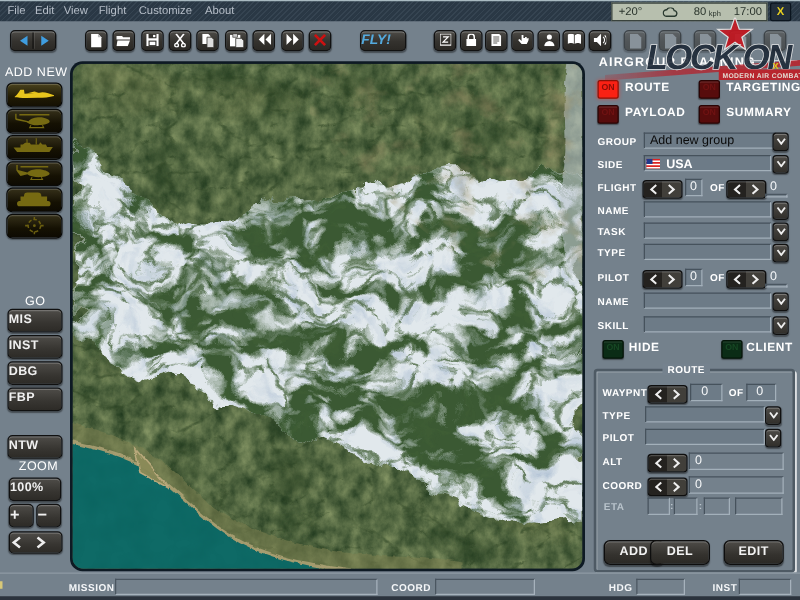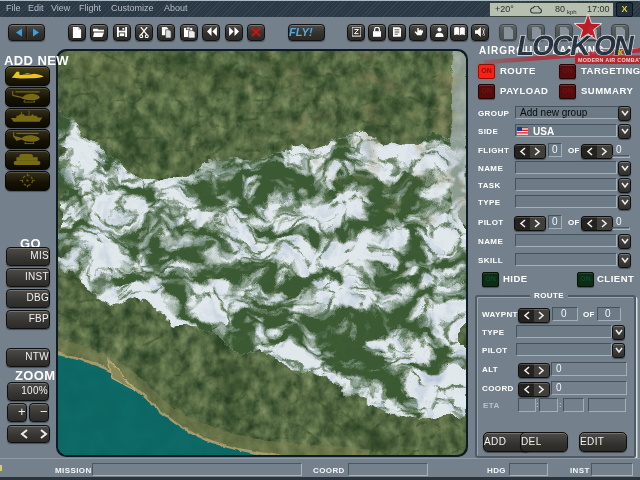--- a/index.html
+++ b/index.html
@@ -13,29 +13,29 @@
  color:#2a342c;font-size:9px;line-height:12px}
 #xbtn{left:616px;top:2px;width:15px;height:13px;background:#232f3b;border:1px solid #0a141e;
  border-radius:2px;color:#e8d020;font-size:9px;font-weight:bold;text-align:center;line-height:12px}
 
 .tb{position:absolute;top:24px;height:15px;background:linear-gradient(#4d4b47,#34322e 55%,#2b2925);
  border:1px solid #111;border-radius:4px;box-shadow:inset 0 1px 0 rgba(255,255,255,.25),0 1px 1px rgba(0,0,0,.4);
  color:#f2f2f2;}
 .tb svg{display:block;margin:2px auto 0}
 .tbsm{width:16px}
 
-.sideLbl{color:#fff;font-size:13px;font-weight:bold;letter-spacing:.4px}
+.sideLbl{color:#fff;font-size:10px;font-weight:normal;letter-spacing:.4px}
 .ybtn{position:absolute;left:5px;width:43px;height:18px;border-radius:5px;
  background:linear-gradient(#35301a,#151103 60%,#0d0a02);border:1px solid #0a0a08;
  box-shadow:inset 0 1px 0 rgba(255,255,255,.18),0 1px 1px rgba(0,0,0,.35)}
 .ybtn svg{display:block;margin:0 auto}
 .gbtn{position:absolute;left:6px;width:42px;height:17px;border-radius:4px;
  background:linear-gradient(#4e4c48,#373531 60%,#2d2b27);border:1px solid #101010;
  box-shadow:inset 0 1px 0 rgba(255,255,255,.22),0 1px 1px rgba(0,0,0,.4);
- color:#f0f0f0;font-size:10px;font-weight:normal;text-align:right;line-height:16px;letter-spacing:.3px}
+ color:#f0f0f0;font-size:10px;font-weight:bold;text-align:left;line-height:16px;letter-spacing:.3px}
 
 .plbl{position:absolute;color:#fff;font-size:8px;font-weight:bold;letter-spacing:.4px}
 .cap{position:absolute;color:#fff;font-size:9.5px;font-weight:bold;letter-spacing:.5px}
 .glbl{position:absolute;color:#b9c3cb;font-size:8px;font-weight:bold;letter-spacing:.4px}
 .field{position:absolute;background:#6d7b87;border-top:1px solid #46525c;border-left:1px solid #46525c;
  border-bottom:1px solid #a3b0ba;border-right:1px solid #a3b0ba}
 .vbtn{position:absolute;width:11px;height:13px;line-height:0;background:linear-gradient(#4d4b47,#312f2b);
  border:1px solid #101010;border-radius:3px;box-shadow:inset 0 1px 0 rgba(255,255,255,.25),0 1px 1px rgba(0,0,0,.4)}
 .vbtn svg{display:block;margin:3px auto 0}
 .spin{position:absolute;width:30px;height:13px;border:1px solid #0e0e0e;border-radius:3px;
@@ -46,21 +46,21 @@
  border:1px solid #2a0404;box-shadow:0 1px 1px rgba(0,0,0,.4),inset 0 1px 0 rgba(255,255,255,.15);
  color:#701212;font-size:7px;font-weight:bold;text-align:center;line-height:12px}
 .togr.on{background:#fa2114;color:#8a0d06;border:1px solid #8a1208;box-shadow:0 0 3px rgba(255,40,30,.6)}
 .togg{position:absolute;width:15px;height:13px;border-radius:2px;background:#0b2c16;
  border:1px solid #041408;box-shadow:0 1px 1px rgba(0,0,0,.4),inset 0 1px 0 rgba(255,255,255,.12);
  color:#174824;font-size:7px;font-weight:bold;text-align:center;line-height:12px}
 .num{position:absolute;color:#f4f6f8;font-size:10px}
 .btn3{position:absolute;top:432px;width:46px;height:18px;border-radius:5px;
  background:linear-gradient(#4e4c48,#34322e 60%,#2b2925);border:1px solid #0e0e0e;
  box-shadow:inset 0 1px 0 rgba(255,255,255,.22),0 1px 1px rgba(0,0,0,.45);
- color:#f2f2f2;font-size:10px;font-weight:normal;line-height:17px;letter-spacing:.4px}
+ color:#f2f2f2;font-size:10px;font-weight:bold;text-align:center;line-height:17px;letter-spacing:.4px}
 
 .blbl{position:absolute;top:466px;color:#f4f6f8;font-size:8px;font-weight:bold;letter-spacing:.4px}
 .bfield{position:absolute;top:463px;height:11px;background:none;
  border-top:1px solid #4a5660;border-left:1px solid #4a5660;border-bottom:1px solid #a6b2bc;border-right:1px solid #a6b2bc}
 </style></head>
 <body>
 
 <div class="abs" style="left:0;top:0;width:640px;height:1px;background:#a9bac1;z-index:5"></div>
 <div id="menubar" class="abs">
  <span style="left:6px">File</span>

